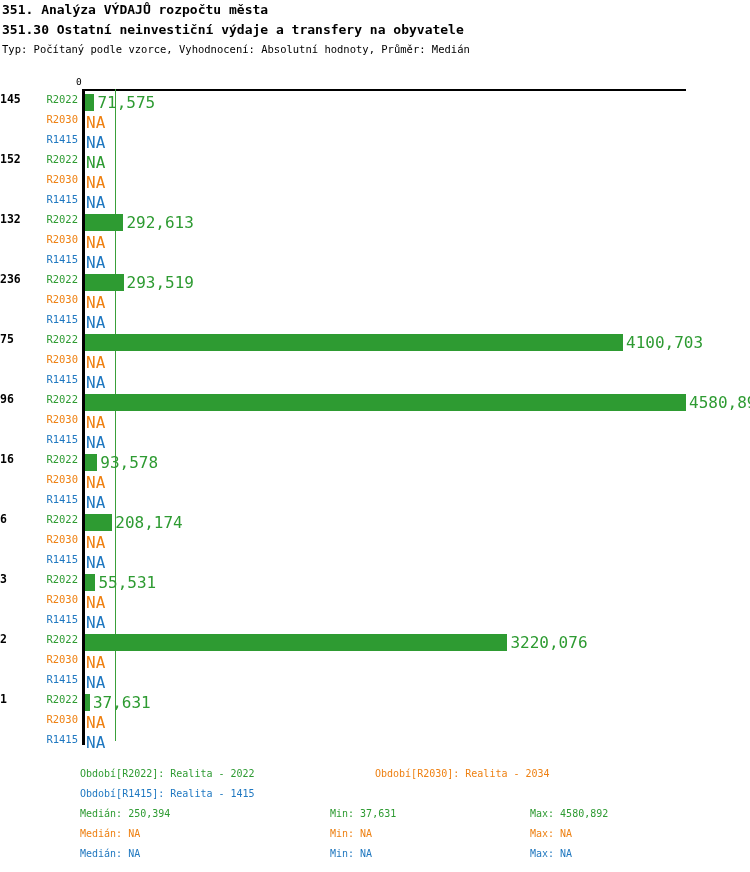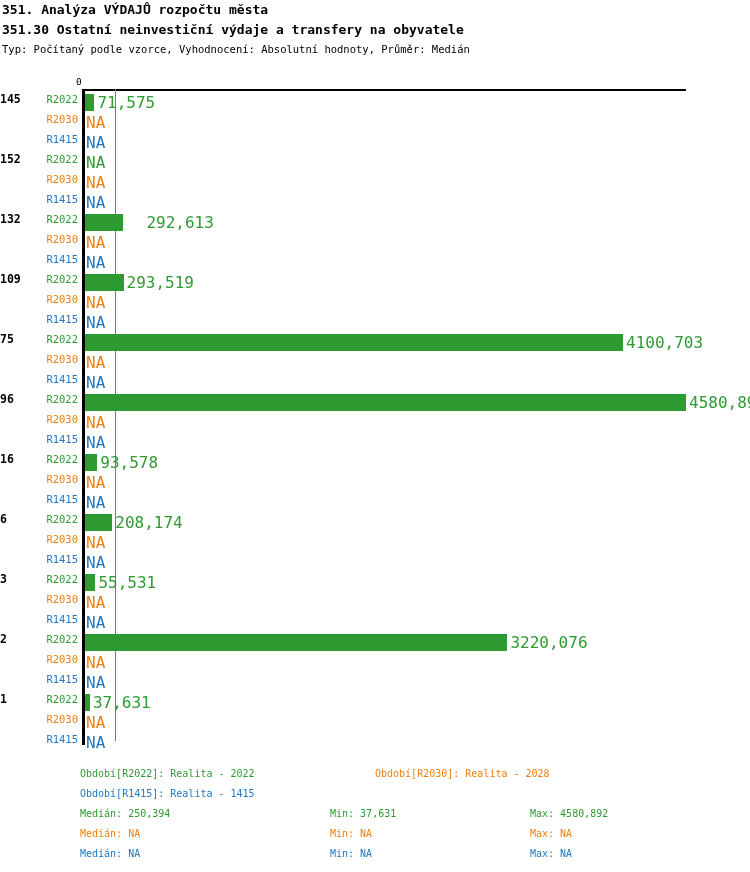--- a/index.html
+++ b/index.html
@@ -54,26 +54,26 @@
       <div class="rownum" style="left: 0px; top: 152px;">152</div>
       <div class="serlbl s2022" style="left: 26px; top: 153px;">R2022</div>
       <div class="vallbl" style="left: 86px; top: 153px; color: rgb(46, 155, 50);">NA</div>
       <div class="serlbl s2030" style="left: 26px; top: 173px;">R2030</div>
       <div class="vallbl" style="left: 86px; top: 173px; color: rgb(238, 128, 18);">NA</div>
       <div class="serlbl s1415" style="left: 26px; top: 193px;">R1415</div>
       <div class="vallbl" style="left: 86px; top: 193px; color: rgb(31, 120, 193);">NA</div>
       <div class="rownum" style="left: 0px; top: 212px;">132</div>
       <div class="serlbl s2022" style="left: 26px; top: 213px;">R2022</div>
       <div class="bar" style="left: 85px; top: 214px; width: 38.39px; background: rgb(46, 155, 50);"></div>
-      <div class="vallbl" style="left: 126.39px; top: 213px; color: rgb(46, 155, 50); margin-left: 20px;">292,613</div>
+      <div class="vallbl" style="left: 126.39px; top: 213px; color: rgb(46, 155, 50);">292,613</div>
       <div class="serlbl s2030" style="left: 26px; top: 233px;">R2030</div>
       <div class="vallbl" style="left: 86px; top: 233px; color: rgb(238, 128, 18);">NA</div>
       <div class="serlbl s1415" style="left: 26px; top: 253px;">R1415</div>
       <div class="vallbl" style="left: 86px; top: 253px; color: rgb(31, 120, 193);">NA</div>
-      <div class="rownum" style="left: 0px; top: 272px;">109</div>
+      <div class="rownum" style="left: 0px; top: 272px;">236</div>
       <div class="serlbl s2022" style="left: 26px; top: 273px;">R2022</div>
       <div class="bar" style="left: 85px; top: 274px; width: 38.5089px; background: rgb(46, 155, 50);"></div>
       <div class="vallbl" style="left: 126.509px; top: 273px; color: rgb(46, 155, 50);">293,519</div>
       <div class="serlbl s2030" style="left: 26px; top: 293px;">R2030</div>
       <div class="vallbl" style="left: 86px; top: 293px; color: rgb(238, 128, 18);">NA</div>
       <div class="serlbl s1415" style="left: 26px; top: 313px;">R1415</div>
       <div class="vallbl" style="left: 86px; top: 313px; color: rgb(31, 120, 193);">NA</div>
       <div class="rownum" style="left: 0px; top: 332px;">75</div>
       <div class="serlbl s2022" style="left: 26px; top: 333px;">R2022</div>
       <div class="bar" style="left: 85px; top: 334px; width: 538.001px; background: rgb(46, 155, 50);"></div>
@@ -128,21 +128,21 @@
       <div class="vallbl" style="left: 92.9371px; top: 693px; color: rgb(46, 155, 50);">37,631</div>
       <div class="serlbl s2030" style="left: 26px; top: 713px;">R2030</div>
       <div class="vallbl" style="left: 86px; top: 713px; color: rgb(238, 128, 18);">NA</div>
       <div class="serlbl s1415" style="left: 26px; top: 733px;">R1415</div>
       <div class="vallbl" style="left: 86px; top: 733px; color: rgb(31, 120, 193);">NA</div>
     </div>
 </div>
 
 <div id="legend-layer">
     <div class="legend" style="left: 80px; top: 768px; color: rgb(46, 155, 50);">Období[R2022]: Realita - 2022</div>
-    <div class="legend" style="left: 375px; top: 768px; color: rgb(238, 128, 18);">Období[R2030]: Realita - 2028</div>
+    <div class="legend" style="left: 375px; top: 768px; color: rgb(238, 128, 18);">Období[R2030]: Realita - 2034</div>
     <div class="legend" style="left: 80px; top: 788px; color: rgb(31, 120, 193);">Období[R1415]: Realita - 1415</div>
     <div class="legend" style="left: 80px; top: 808px; color: rgb(46, 155, 50);">Medián: 250,394</div>
     <div class="legend" style="left: 330px; top: 808px; color: rgb(46, 155, 50);">Min: 37,631</div>
     <div class="legend" style="left: 530px; top: 808px; color: rgb(46, 155, 50);">Max: 4580,892</div>
     <div class="legend" style="left: 80px; top: 828px; color: rgb(238, 128, 18);">Medián: NA</div>
     <div class="legend" style="left: 330px; top: 828px; color: rgb(238, 128, 18);">Min: NA</div>
     <div class="legend" style="left: 530px; top: 828px; color: rgb(238, 128, 18);">Max: NA</div>
     <div class="legend" style="left: 80px; top: 848px; color: rgb(31, 120, 193);">Medián: NA</div>
     <div class="legend" style="left: 330px; top: 848px; color: rgb(31, 120, 193);">Min: NA</div>
     <div class="legend" style="left: 530px; top: 848px; color: rgb(31, 120, 193);">Max: NA</div>

